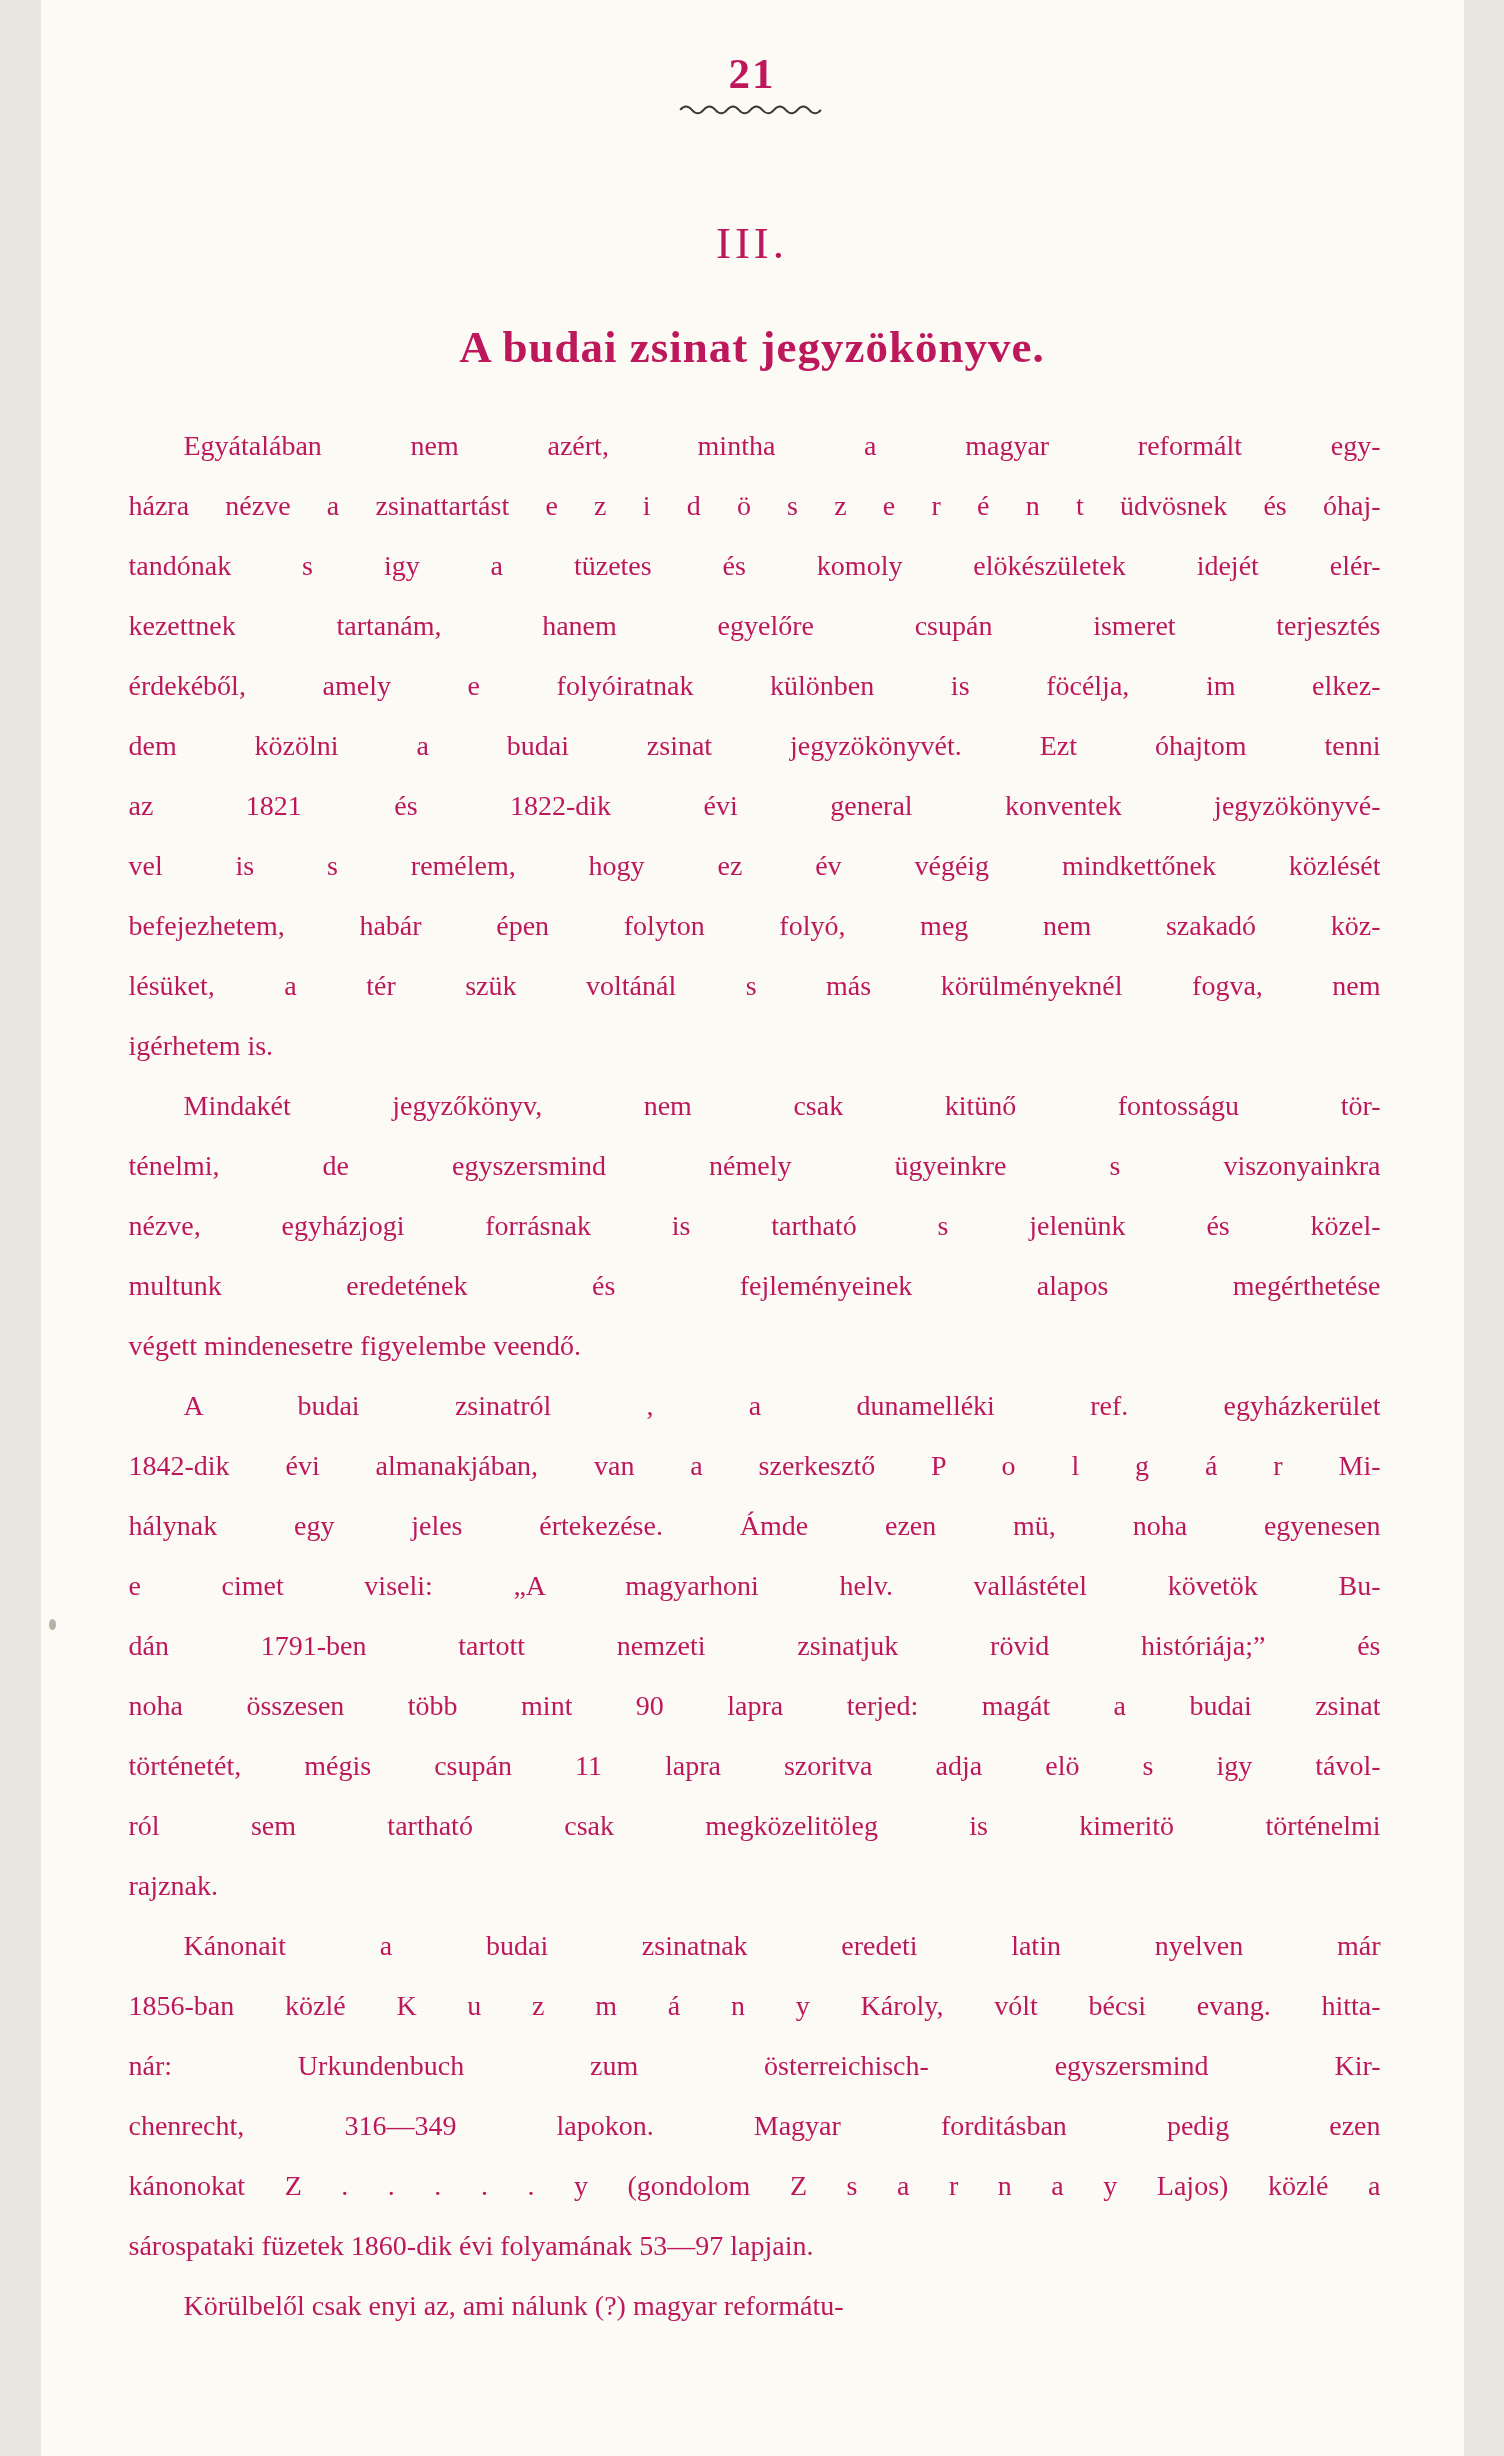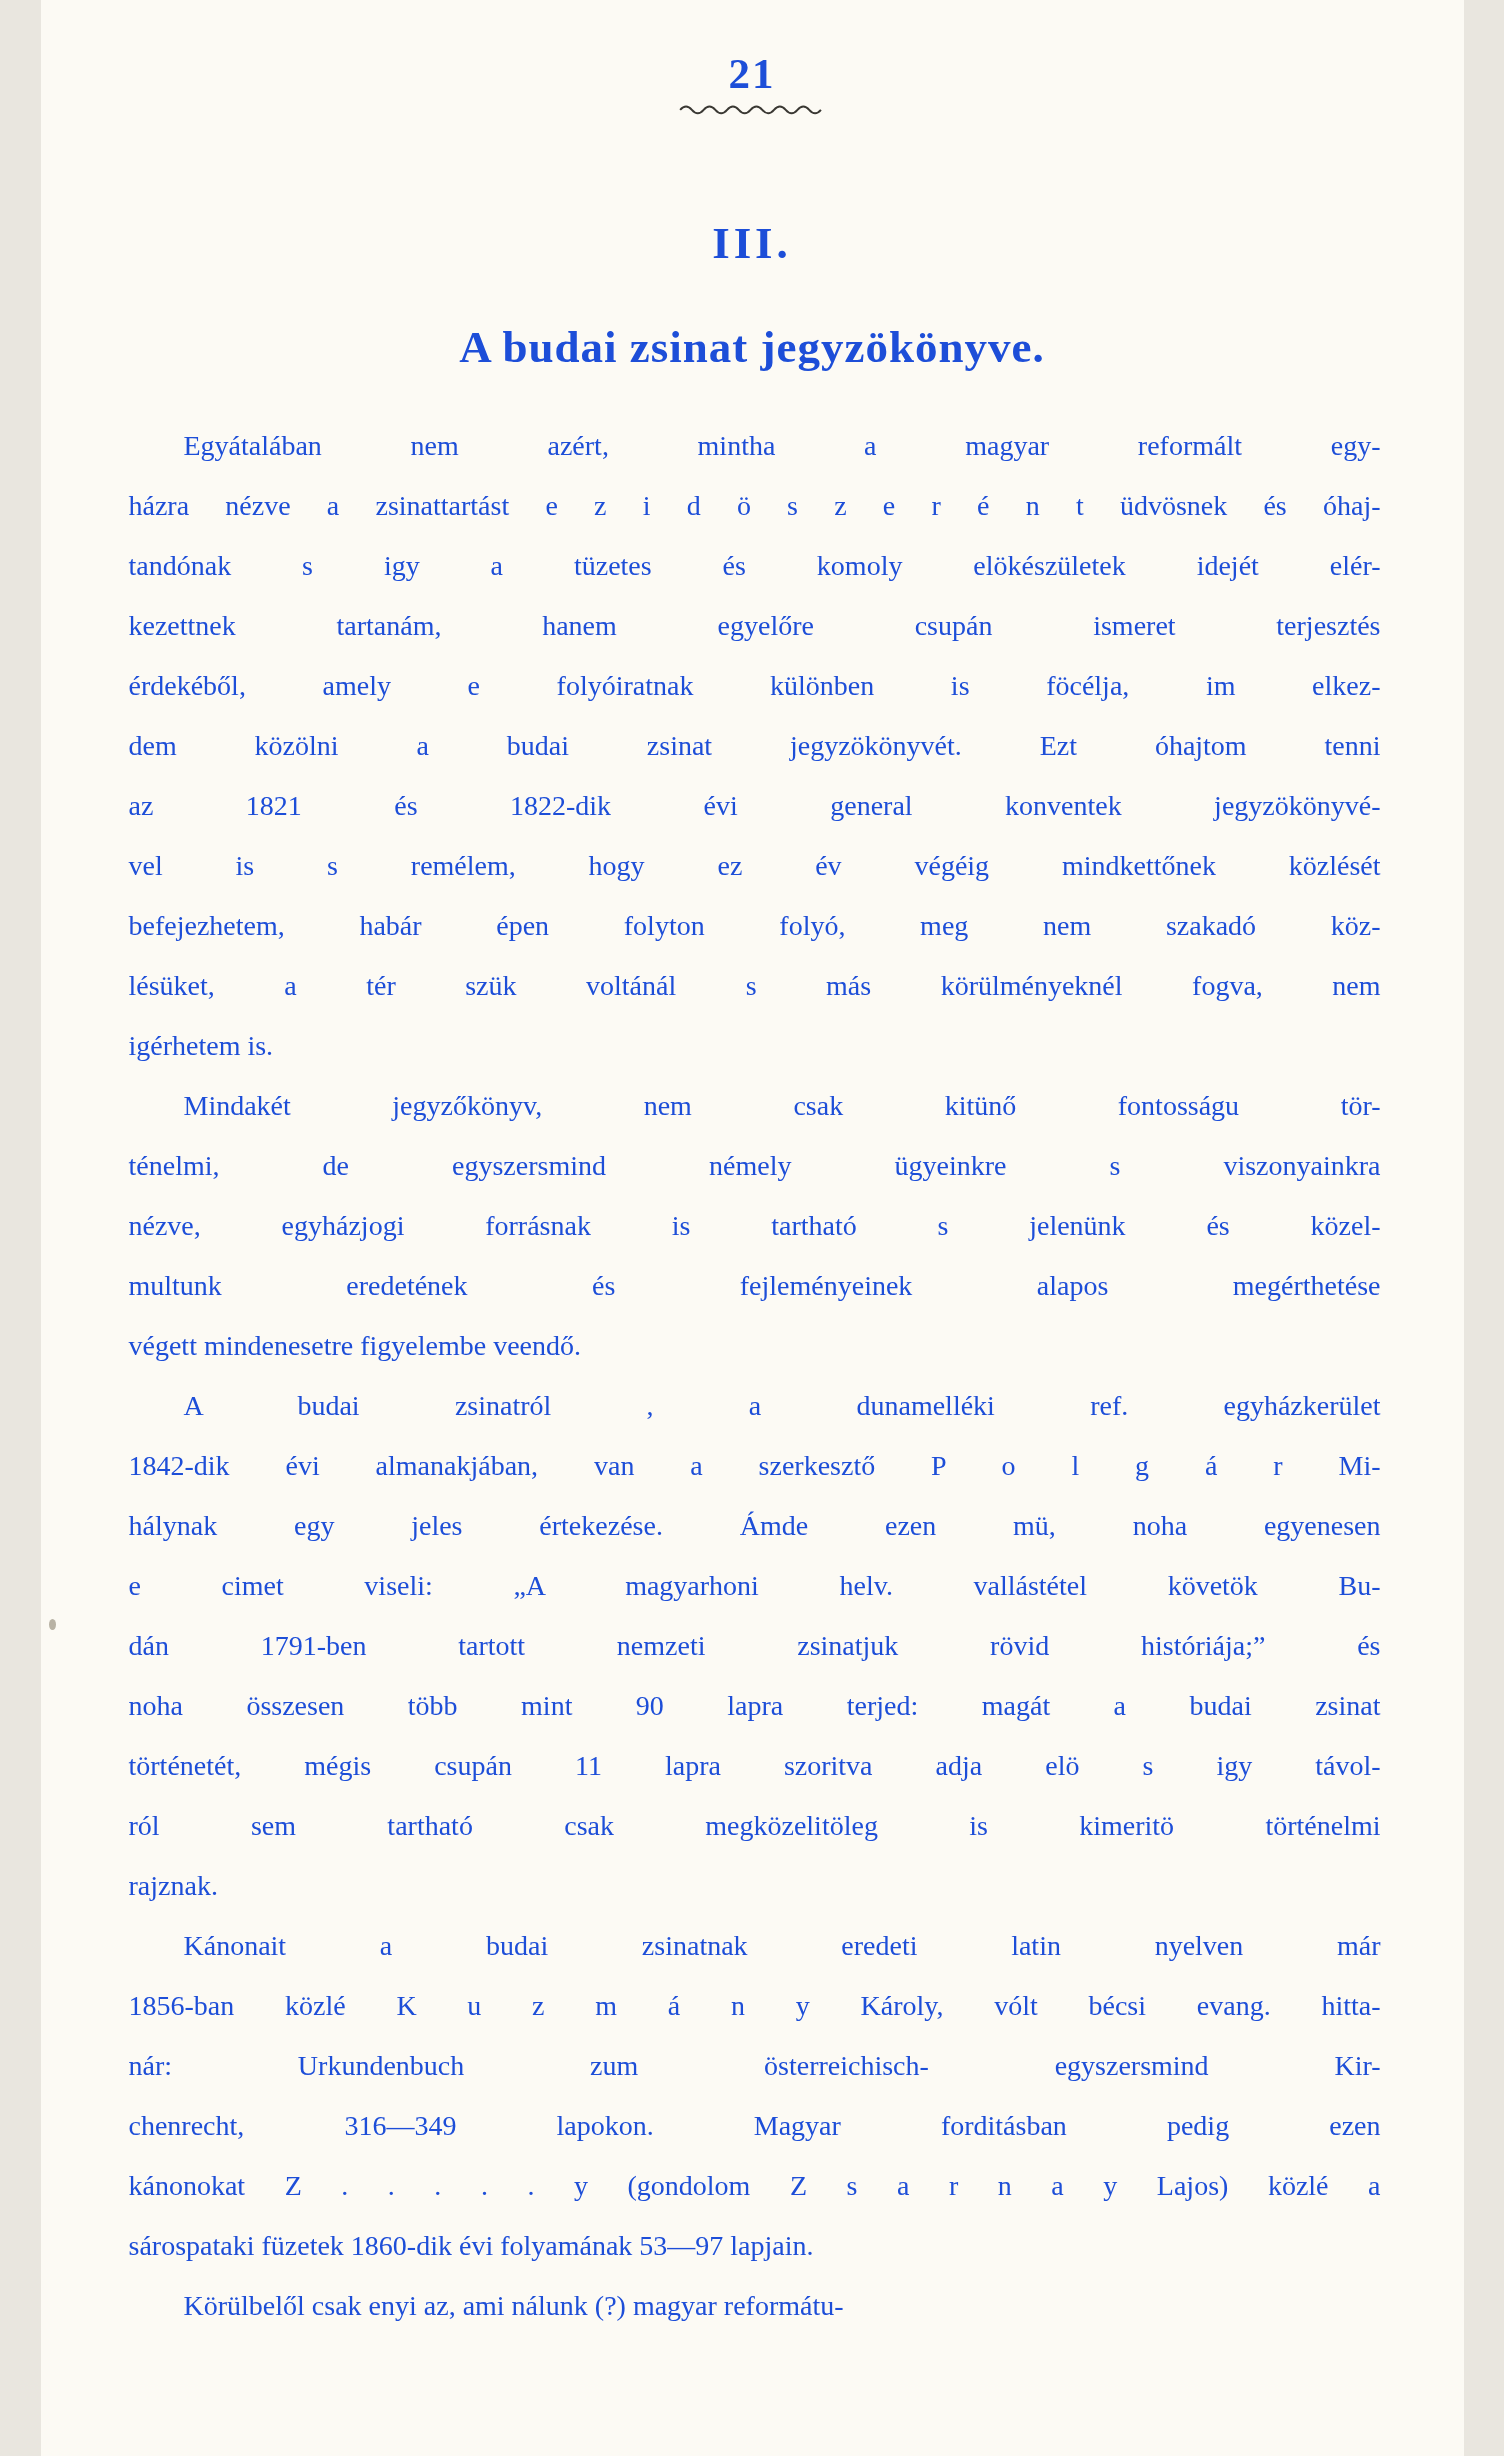--- a/index.html
+++ b/index.html
@@ -3,39 +3,38 @@
 <meta charset="utf-8">
 <style>
   * { margin:0; padding:0; box-sizing:border-box; }
   html, body { background:#e9e6df; }
   .page {
     position:relative;
     width:1423px;
     height:2456px;
     margin:0 auto;
     background:#fcfaf4;
-    color:#1d4ed8;
+    color:#be185d;
     font-family:"Liberation Serif","DejaVu Serif",serif;
     overflow:hidden;
   }
   .page-header { text-align:center; padding-top:49px; }
   .page-number {
     font-size:43px;
     font-weight:bold;
     line-height:49px;
     letter-spacing:2px;
   }
   .squiggle { display:block; margin:3.9px auto 0 auto; }
   .section-heading {
     text-align:center;
     margin-top:102px;
     font-size:45px;
     line-height:51px;
     letter-spacing:3.9px;
-    font-weight:bold;
   }
   .chapter-title {
     text-align:center;
     margin-top:51px;
     font-size:45px;
     line-height:55px;
     font-weight:bold;
     letter-spacing:1px;
   }
   .body-text {

